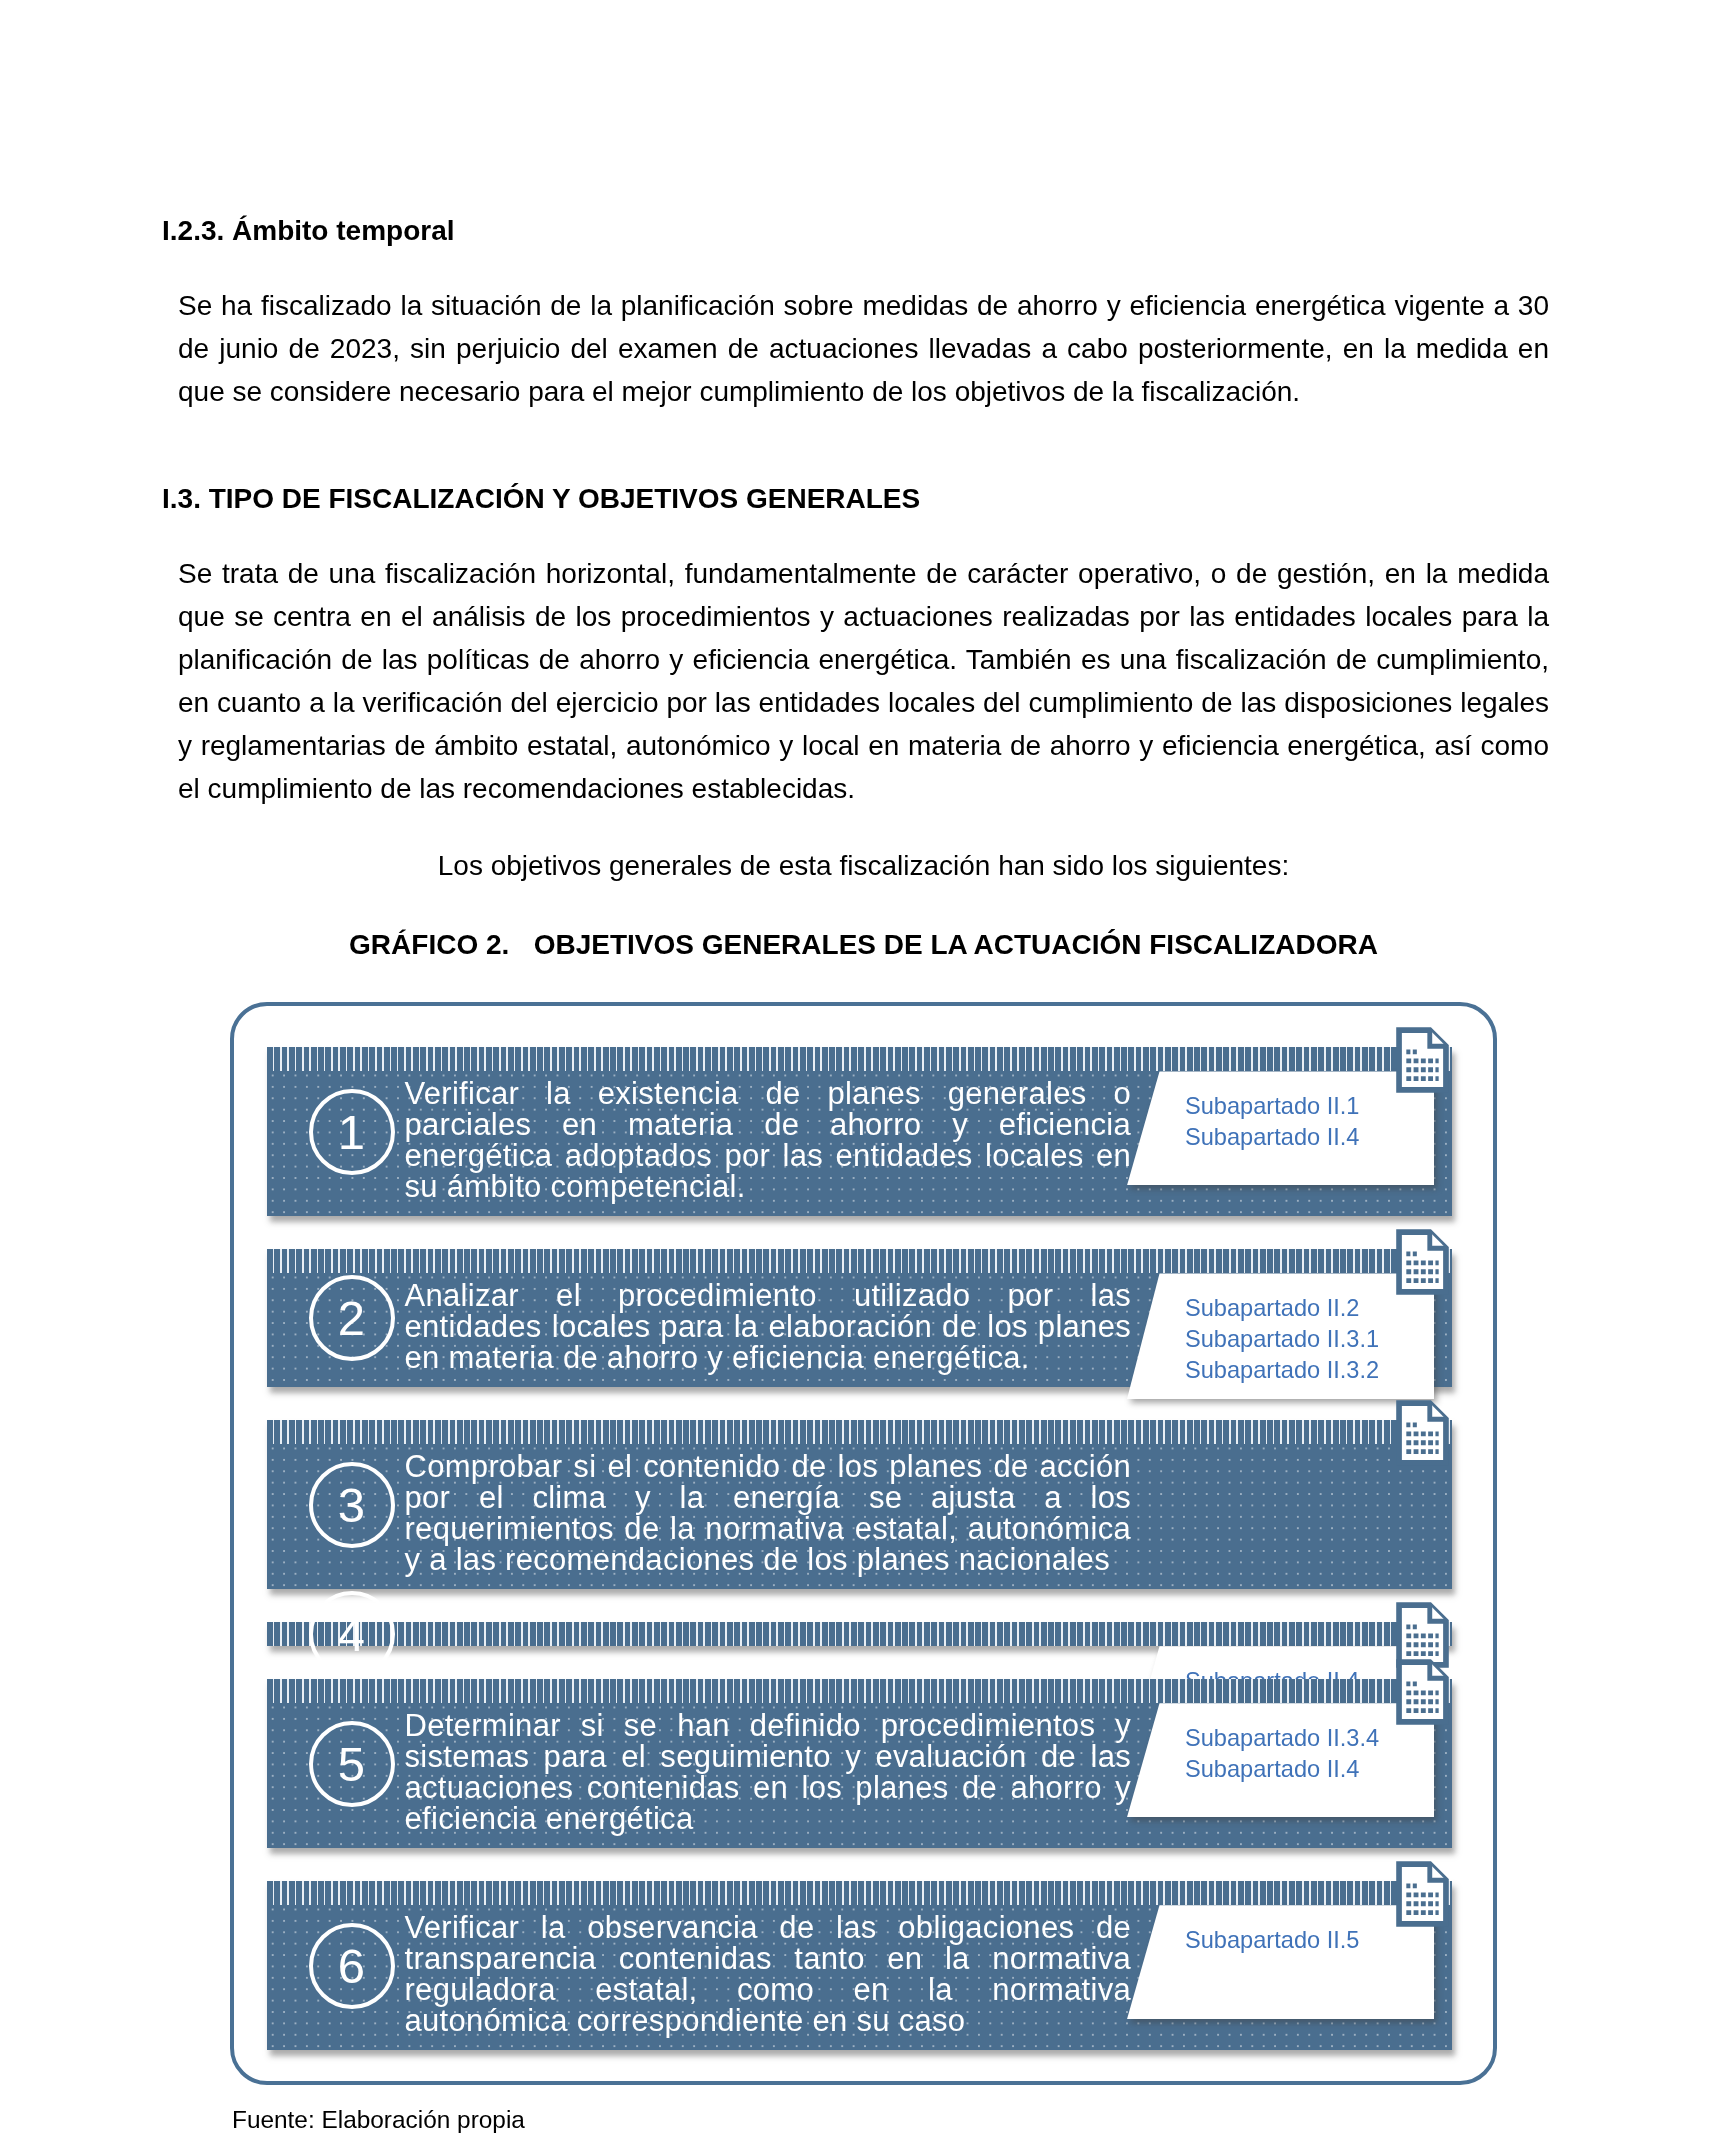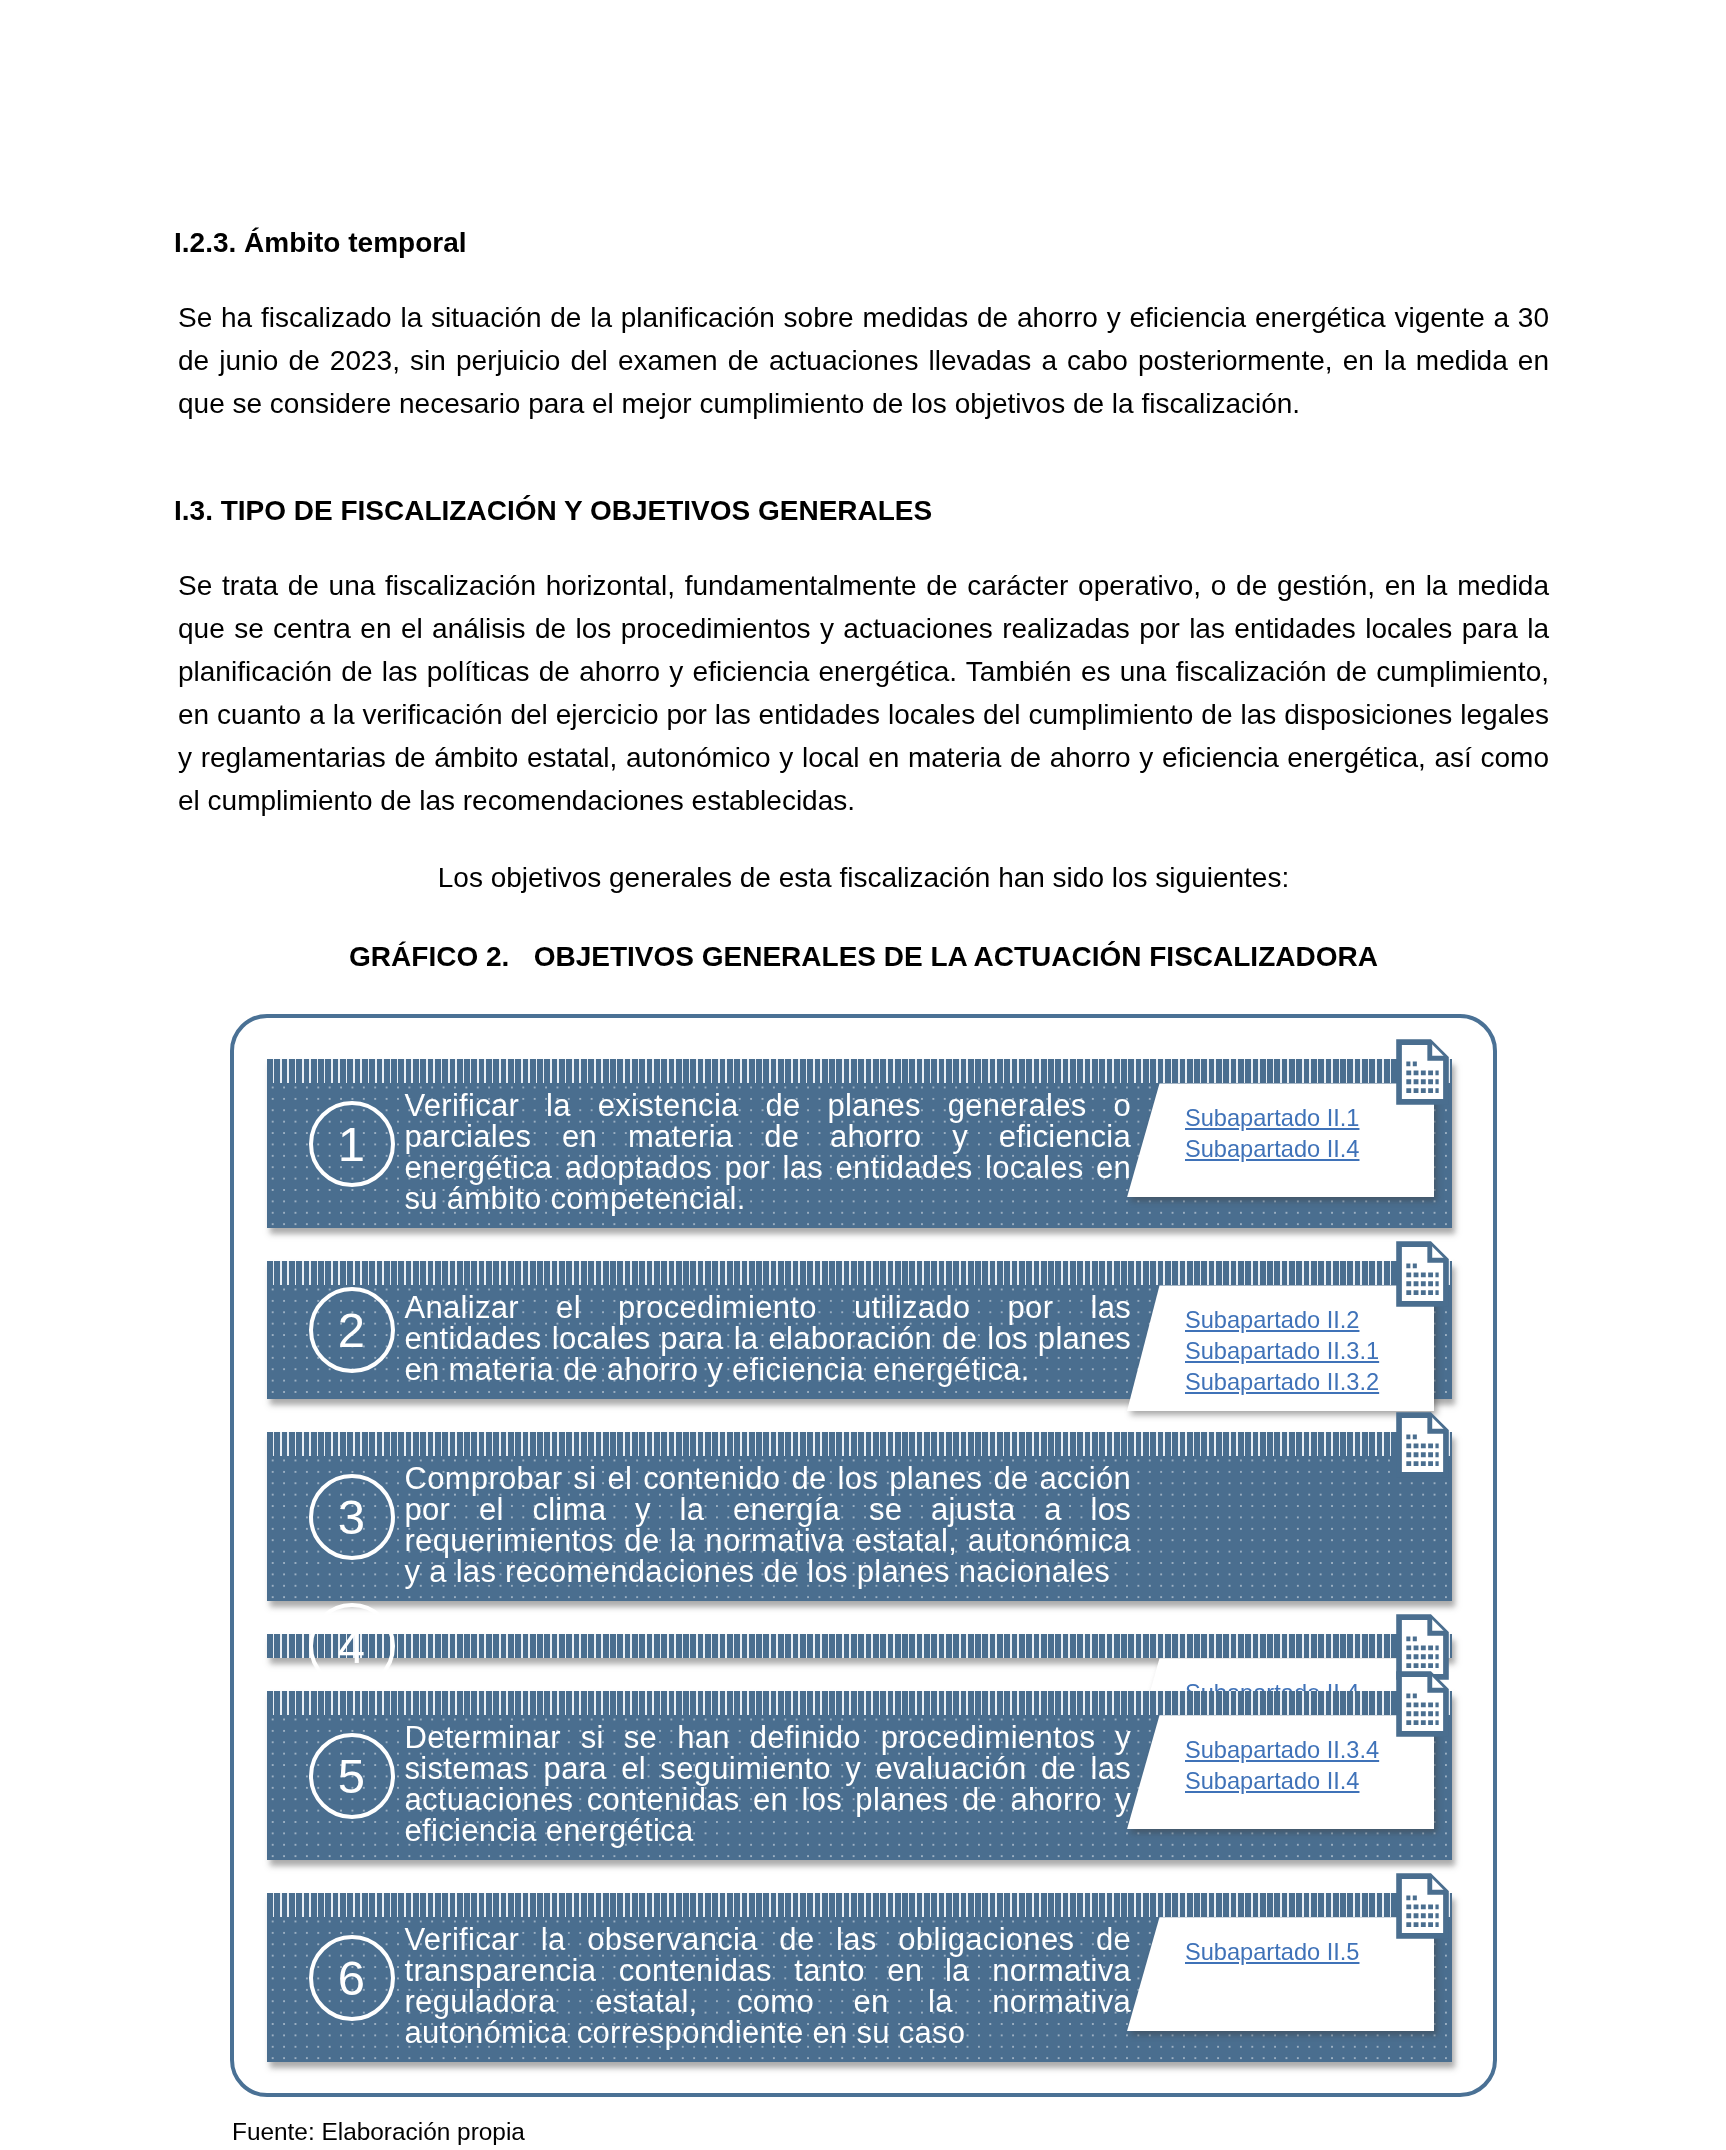--- a/index.html
+++ b/index.html
@@ -8,21 +8,21 @@
     width:1727px;height:2151px;
     margin:0 auto;
     background:#ffffff;
     font-family:"Liberation Sans", sans-serif;
     color:#000;
     box-sizing:border-box;
     padding:213px 162px 0 162px;
     overflow:hidden;
   }
   .heading{
-    font-size:28px;font-weight:bold;margin:12px;line-height:1.25;
+    font-size:28px;font-weight:bold;margin:0;line-height:1.25;
   }
   .bodytext{
     font-size:28px;line-height:43px;text-align:justify;margin:16px;
   }
   .mt-para{margin-top:36px;}
   .mt-head{margin-top:68px;}
   .lead{margin-top:34px;text-align:center;}
   .figure-title{
     margin-top:42px;
     text-align:center;
@@ -87,21 +87,20 @@
     width:307px;
     min-height:114px;
     background:#fff;
     clip-path:polygon(32.5px 0, 100% 0, 100% 100%, 0 100%);
     padding:19.5px 8.1px 13px 58px;
   }
   .sublink{
     display:block;
     color:#3f72b8;
     font-size:23.6px;line-height:31px;
-    text-decoration:underline;
     white-space:nowrap;
     cursor:pointer;
   }
   .doc-icon{
     position:absolute;
     top:-21px;right:1.6px;
     width:55px;height:68px;
   }
   .source{
     margin:21px 0 0 70px;

